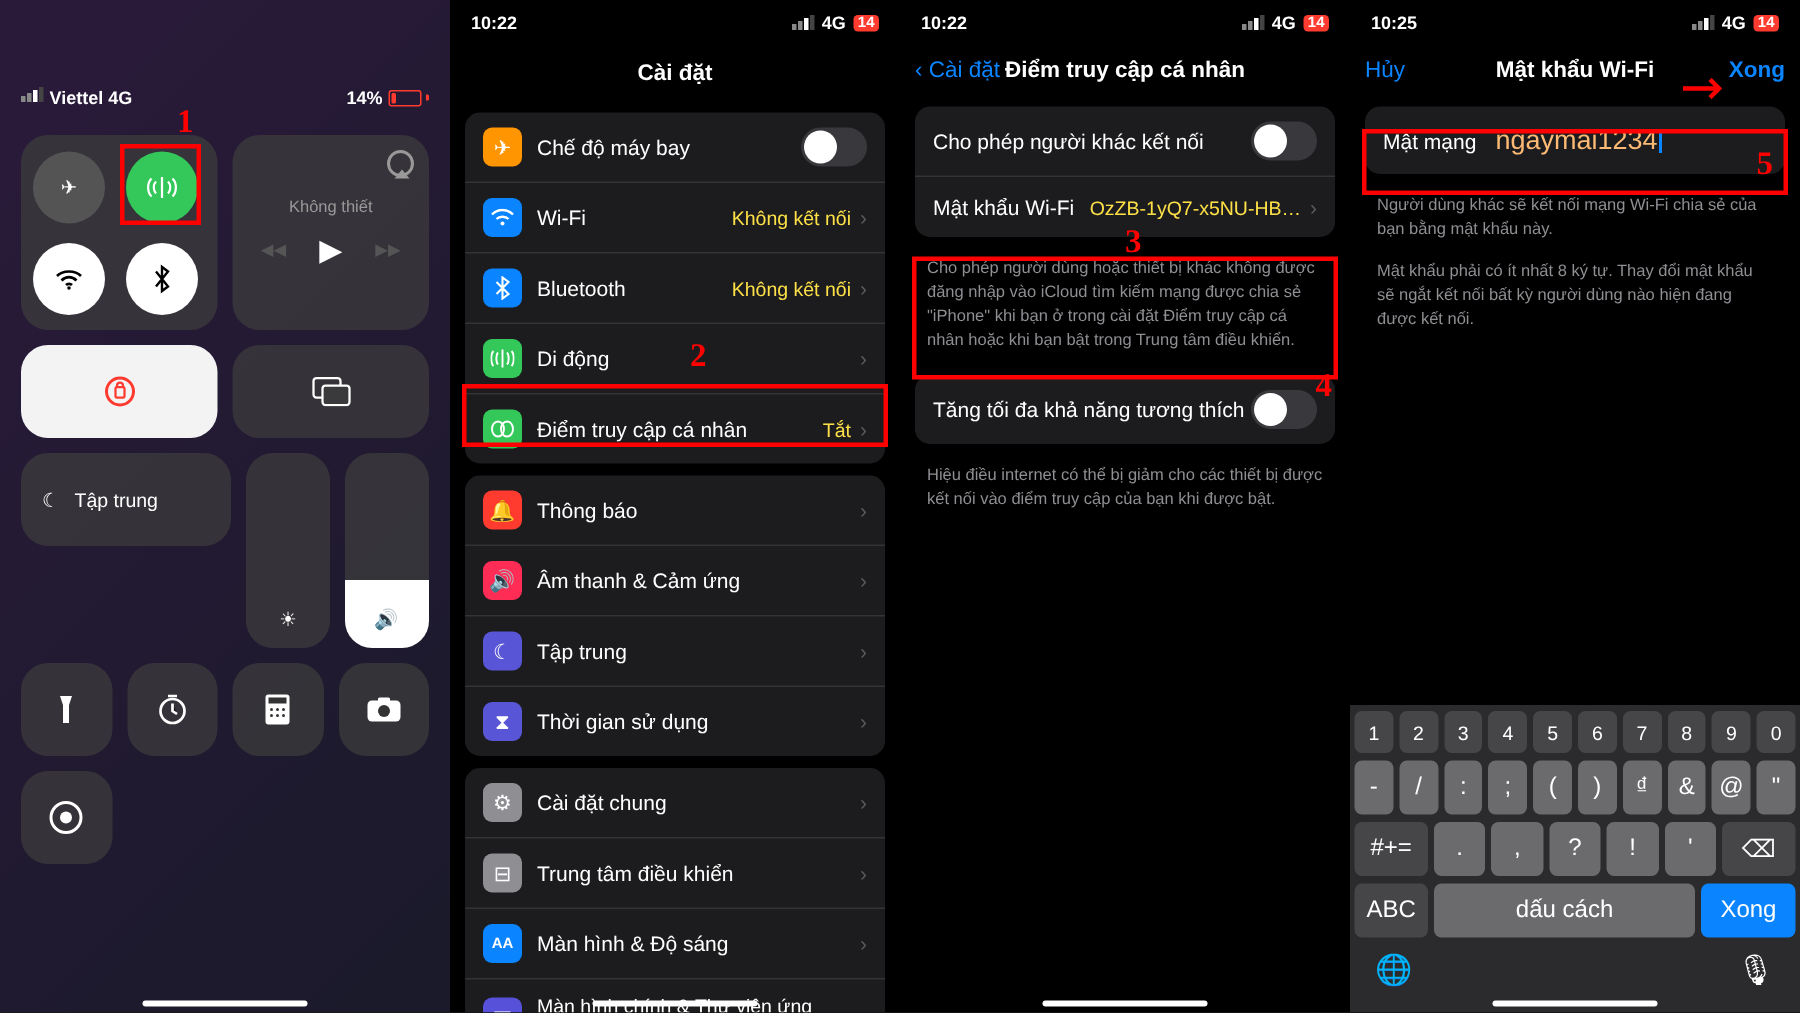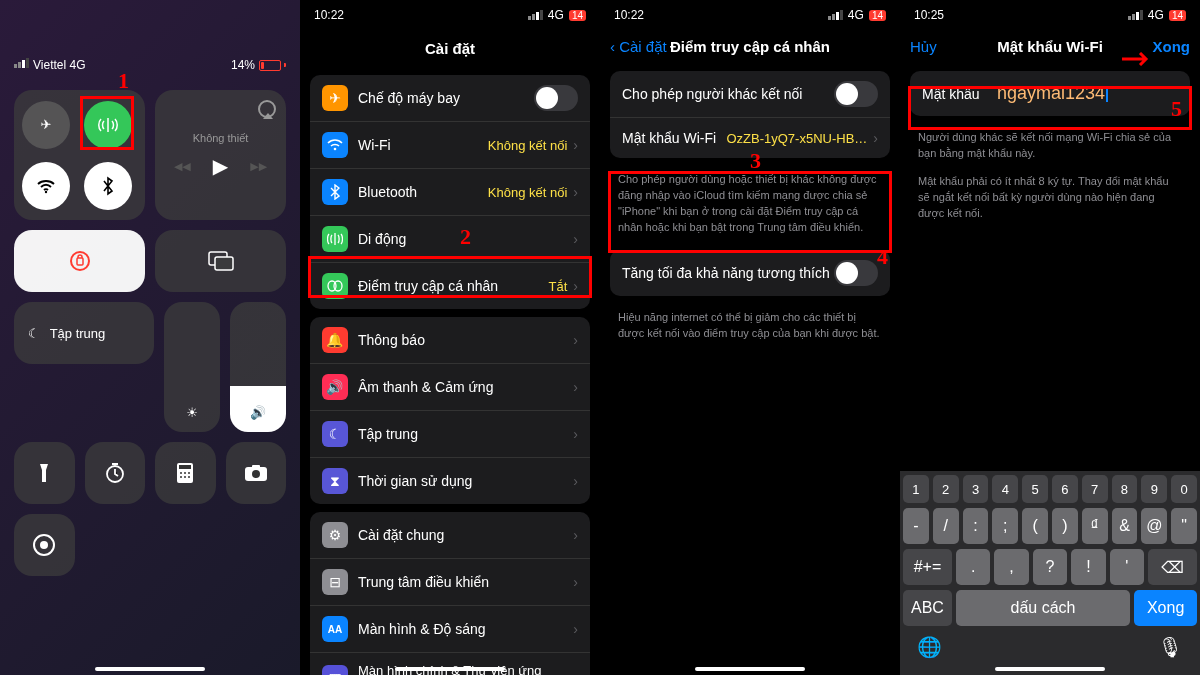--- a/index.html
+++ b/index.html
@@ -1,19 +1,19 @@
 <!DOCTYPE html>
 <html><head>
 <meta charset="utf-8">
 <style>
 *{box-sizing:border-box;margin:0;padding:0;font-family:-apple-system,Helvetica,Arial,sans-serif}
 body{background:#1a1a1a;display:flex;width:1200px;height:675px;overflow:hidden}
 .phone{width:300px;height:675px;background:#000;position:relative;color:#fff;font-size:13px;overflow:hidden}
 .p1{background:linear-gradient(135deg,#2a1a3a,#1a1a2a)}
-.status{display:flex;justify-content:space-between;align-items:center;padding:8px 14px;font-size:12px;font-weight:400}
+.status{display:flex;justify-content:space-between;align-items:center;padding:8px 14px;font-size:12px;font-weight:700}
 .sigbars{display:inline-flex;align-items:flex-end;gap:1px}
 .sigbars i{width:3px;background:#888;display:block}
 .sigbars i:nth-child(1){height:4px}
 .sigbars i:nth-child(2){height:6px}
 .sigbars i:nth-child(3){height:8px;background:#fff}
 .sigbars i:nth-child(4){height:10px;background:#444}
 .batt{display:inline-flex;align-items:center;gap:3px}
 .batt-body{width:22px;height:11px;border:1px solid #666;border-radius:2px;position:relative}
 .batt-body.low::before{content:"";position:absolute;left:1px;top:1px;bottom:1px;width:3px;background:#ff3b30;border-radius:1px}
 .batt-red{border-color:#ff3b30}
@@ -340,21 +340,21 @@
   <span class="num" style="top:244px;right:12px">4</span>
 
   <div class="note">Cho phép người dùng hoặc thiết bị khác không được đăng nhập vào iCloud tìm kiếm mạng được chia sẻ "iPhone" khi bạn ở trong cài đặt Điểm truy cập cá nhân hoặc khi bạn bật trong Trung tâm điều khiển.</div>
 
   <div class="group">
     <div class="row">
       <div class="rlab">Tăng tối đa khả năng tương thích</div>
       <div class="tog"></div>
     </div>
   </div>
-  <div class="note">Hiệu năng internet có thể bị giảm cho các thiết bị được kết nối vào điểm truy cập của bạn khi được bật.</div>
+  <div class="note">Hiệu điều internet có thể bị giảm cho các thiết bị được kết nối vào điểm truy cập của bạn khi được bật.</div>
   <div class="homebar"></div>
 </div>
 
 <div class="phone">
   <div class="status">
     <span>10:25</span>
     <span style="display:flex;align-items:center;gap:5px">
       <span class="sigbars">
           <i></i>
           <i></i>
@@ -368,21 +368,21 @@
   <div class="navbar">
     <span class="back">Hủy</span>
     <span class="ntitle">Mật khẩu Wi-Fi</span>
     <span class="done">Xong</span>
   </div>
   <svg style="position:absolute;top:52px;right:48px" width="30" height="14">
       <path d="M0 7h24M18 1l6 6-6 6" stroke="#ff0000" stroke-width="3" fill="none"></path>
     </svg>
 
   <div class="inprow">
-    <div class="lab">Mật khẩu</div>
+    <div class="lab">Mật mạng</div>
     <div class="val"><span>ngaymai1234</span><span class="caret"></span></div>
   </div>
   <div class="hl" style="top:86px;left:8px;right:8px;height:44px"></div>
   <span class="num" style="top:96px;right:18px">5</span>
 
   <div class="note">Người dùng khác sẽ kết nối mạng Wi-Fi chia sẻ của bạn bằng mật khẩu này.</div>
   <div class="note">Mật khẩu phải có ít nhất 8 ký tự. Thay đổi mật khẩu sẽ ngắt kết nối bất kỳ người dùng nào hiện đang được kết nối.</div>
 
   <div class="kbd">
     <div class="krow top" id="kr0">

